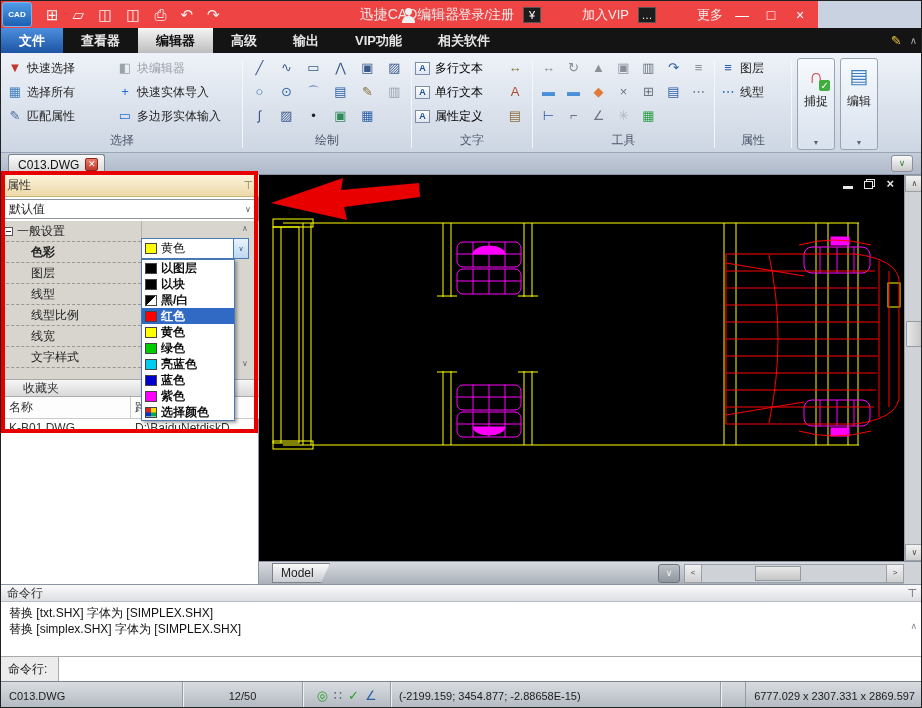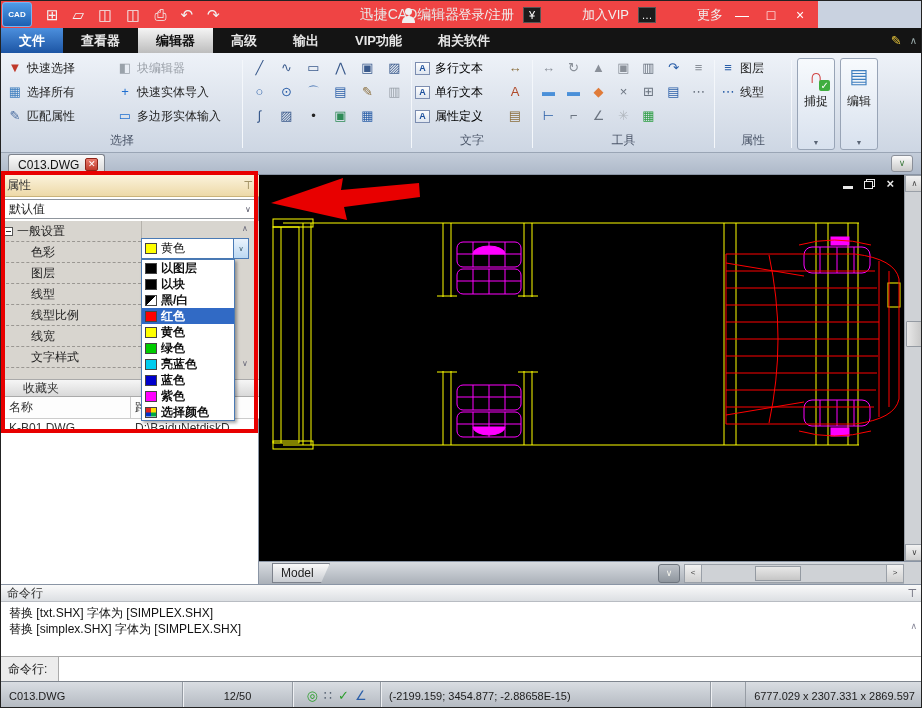--- a/index.html
+++ b/index.html
@@ -122,21 +122,21 @@
   .cmd-text { position:absolute; left:0; top:601px; width:922px; height:54px; background:#fff; padding:3px 8px; font-size:12px; color:#111; line-height:16px; }
   .cmd-scroll-up { position:absolute; right:4px; top:620px; font-size:9px; color:#889; }
   .cmd-inputrow { position:absolute; left:0; top:655px; width:922px; height:25px; background:#fff; border-top:1px solid #aaa; display:flex; align-items:stretch; }
   .cmd-label { width:58px; background:#ececec; border-right:1px solid #aaa; display:flex; align-items:center; padding-left:7px; font-size:12px; color:#222; }
   .cmd-input { flex:1; border:none; outline:none; font-size:12px; padding-left:6px; font-family:inherit; }
 
   
   .statusbar { position:absolute; left:0; top:680px; width:922px; height:28px; background:linear-gradient(#d9dde2,#b2b8c0); border-top:1px solid #7e858e; display:flex; align-items:center; font-size:11px; color:#1c1c1c; }
   .sb-cell { height:100%; display:flex; align-items:center; padding:0 8px; border-right:1px solid #969ca4; box-shadow:1px 0 0 #eef0f3; }
   .sb-file { width:182px; }
-  .sb-page { width:110px; justify-content:center; }
+  .sb-page { width:120px; justify-content:center; }
   .sb-icons { width:88px; gap:6px; justify-content:center; }
   .sb-icons span { font-size:13px; line-height:14px; }
   .sb-coords { width:330px; }
   .sb-dims { margin-left:auto; border-right:none; border-left:1px solid #969ca4; }
 </style>
 </head>
 <body>
 
 <div class="window">
 
@@ -225,20 +225,21 @@
           <span class="icn" style="color: rgb(43, 95, 168);">⌒</span>
           <span class="icn" style="color: rgb(43, 95, 168);">▤</span>
           <span class="icn" style="color: rgb(138, 109, 59);">✎</span>
           <span class="icn" style="color: rgb(154, 162, 170);">▥</span>
           <span class="icn" style="color: rgb(58, 90, 140);">∫</span>
           <span class="icn" style="color: rgb(58, 90, 140);">▨</span>
           <span class="icn" style="color: rgb(34, 34, 34);">•</span>
           <span class="icn" style="color: rgb(46, 139, 87);">▣</span>
           <span class="icn" style="color: rgb(43, 95, 168);">▦</span>
         </div>
+      <div class="glabel">绘制</div>
     </div>
     <div class="rsep"></div>
     <div class="rgroup">
       <div class="txt-grid" id="text-grid">
           <span class="ticon">A</span>
           <span>多行文本</span>
           <span class="icn" style="color: rgb(138, 109, 59);">↔</span>
           <span class="ticon">A</span>
           <span>单行文本</span>
           <span class="icn" style="color: rgb(176, 74, 42);">A</span>
@@ -382,21 +383,21 @@
       <span>默认值</span>
       <span class="cmb-arrow">∨</span>
     </div>
     <div class="pp-tree">
       <div class="tree-vcol"></div>
       <div id="tree-rows">
           <div class="tree-row" style="top: 0px;">
             <span class="minus-box"></span>
             <span>一般设置</span>
           </div>
-          <div class="tree-row child" style="top: 21px;">色彩</div>
+          <div class="tree-row child" style="top: 21px; font-weight: bold;">色彩</div>
           <div class="tree-row child" style="top: 42px;">图层</div>
           <div class="tree-row child" style="top: 63px;">线型</div>
           <div class="tree-row child" style="top: 84px;">线型比例</div>
           <div class="tree-row child" style="top: 105px;">线宽</div>
           <div class="tree-row child" style="top: 126px;">文字样式</div>
         </div>
       <span class="tree-scroll-up" style="top:3px">∧</span>
       <span class="tree-scroll-dn" style="top:138px">∨</span>
       <div class="color-combo">
         <div class="cc-field">

